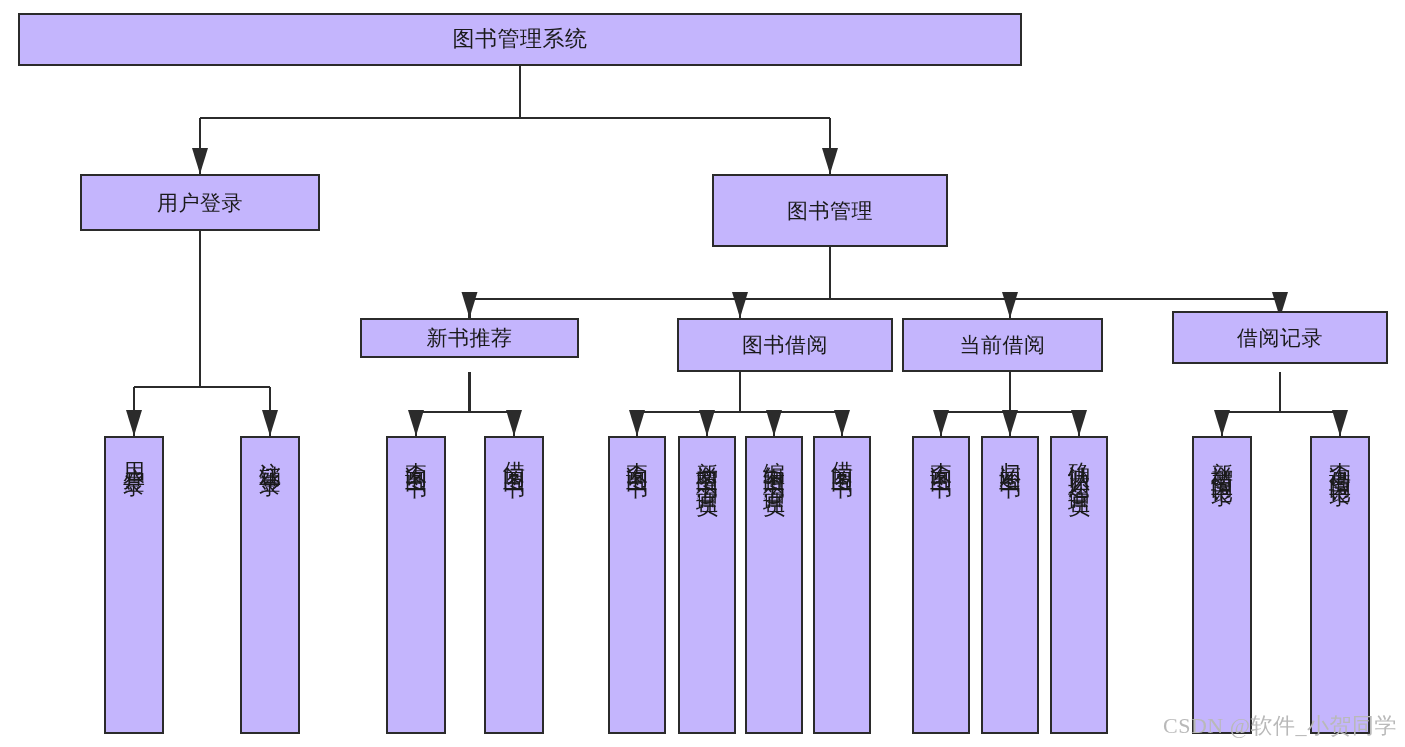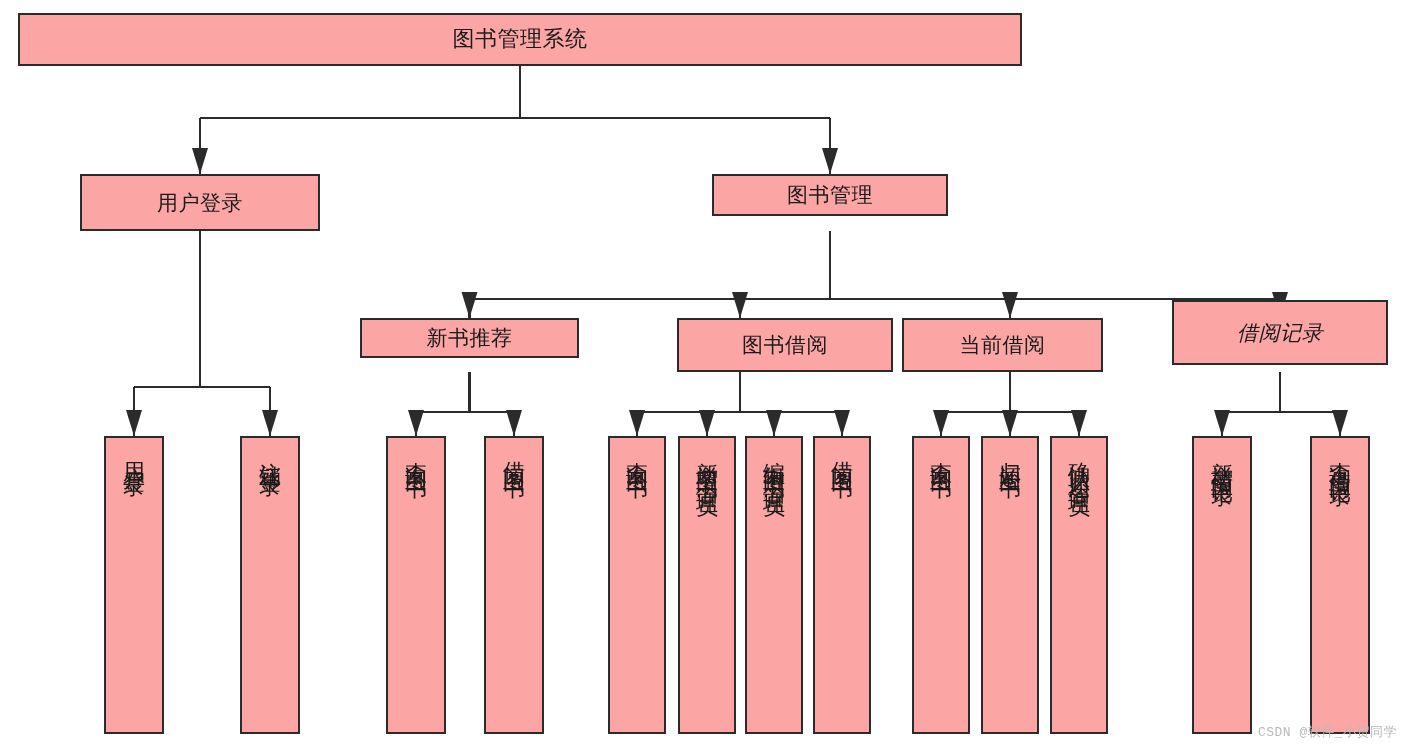--- a/index.html
+++ b/index.html
@@ -22,21 +22,21 @@
     position: absolute;
     left: 0;
     top: 0;
     width: 1405px;
     height: 747px;
     pointer-events: none;
   }
   .node {
     position: absolute;
     box-sizing: border-box;
-    background: #fca5a5;
+    background: #c4b5fd;
     border: 2.5px solid #2b2b2b;
     display: flex;
     align-items: center;
     justify-content: center;
     color: #1a1a1a;
     z-index: 2;
   }
   .node-label {
     display: block;
     text-align: center;
@@ -62,26 +62,26 @@
     text-orientation: upright;
     font-size: 22px;
     line-height: 1.0;
     letter-spacing: 5px;
     white-space: nowrap;
   }
   .watermark {
     position: absolute;
     right: 8px;
     bottom: 6px;
-    font-size: 13px;
+    font-size: 22px;
     color: #b9b9b9;
     letter-spacing: 0.5px;
     z-index: 5;
     white-space: nowrap;
-    font-family: Liberation Mono, monospace;
+    font-family: Liberation Serif, serif;
   }
 </style>
 </head>
 <body>
 
 <div id="canvas">
   <svg id="edges" viewBox="0 0 1405 747">
       <line x1="520" y1="66" x2="520" y2="118" stroke="#2b2b2b" stroke-width="2.5" shape-rendering="crispEdges"></line>
       <line x1="200" y1="118" x2="830" y2="118" stroke="#2b2b2b" stroke-width="2.5" shape-rendering="crispEdges"></line>
       <line x1="200" y1="118" x2="200" y2="174" stroke="#2b2b2b" stroke-width="2.5" shape-rendering="crispEdges"></line>
@@ -135,33 +135,33 @@
       <line x1="1340" y1="412" x2="1340" y2="436" stroke="#2b2b2b" stroke-width="2.5" shape-rendering="crispEdges"></line>
       <path d="M 1332 410 L 1348 410 L 1340 436 Z" fill="#2b2b2b"></path>
     </svg>
   <div id="nodes">
       <div class="node horiz root" style="left: 18px; top: 13px; width: 1004px; height: 53px;">
         <span class="node-label">图书管理系统</span>
       </div>
       <div class="node horiz" style="left: 80px; top: 174px; width: 240px; height: 57px;">
         <span class="node-label">用户登录</span>
       </div>
-      <div class="node horiz" style="left: 712px; top: 174px; width: 236px; height: 42px;">
+      <div class="node horiz" style="left: 712px; top: 174px; width: 236px; height: 73px;">
         <span class="node-label">图书管理</span>
       </div>
       <div class="node horiz" style="left: 360px; top: 318px; width: 219px; height: 40px;">
         <span class="node-label">新书推荐</span>
       </div>
       <div class="node horiz" style="left: 632px; top: 318px; width: 216px; height: 54px; margin-left: 45px;">
         <span class="node-label">图书借阅</span>
       </div>
       <div class="node horiz" style="left: 902px; top: 318px; width: 201px; height: 54px;">
         <span class="node-label">当前借阅</span>
       </div>
-      <div class="node horiz" style="left: 1172px; top: 300px; width: 216px; height: 65px; font-style: italic;">
+      <div class="node horiz" style="left: 1172px; top: 311px; width: 216px; height: 53px;">
         <span class="node-label">借阅记录</span>
       </div>
       <div class="node vert" style="left: 104px; top: 436px; width: 60px; height: 298px;">
         <span class="node-label">用户登录</span>
       </div>
       <div class="node vert" style="left: 240px; top: 436px; width: 60px; height: 298px;">
         <span class="node-label">注销登录</span>
       </div>
       <div class="node vert" style="left: 386px; top: 436px; width: 60px; height: 298px;">
         <span class="node-label">查询图书</span>

